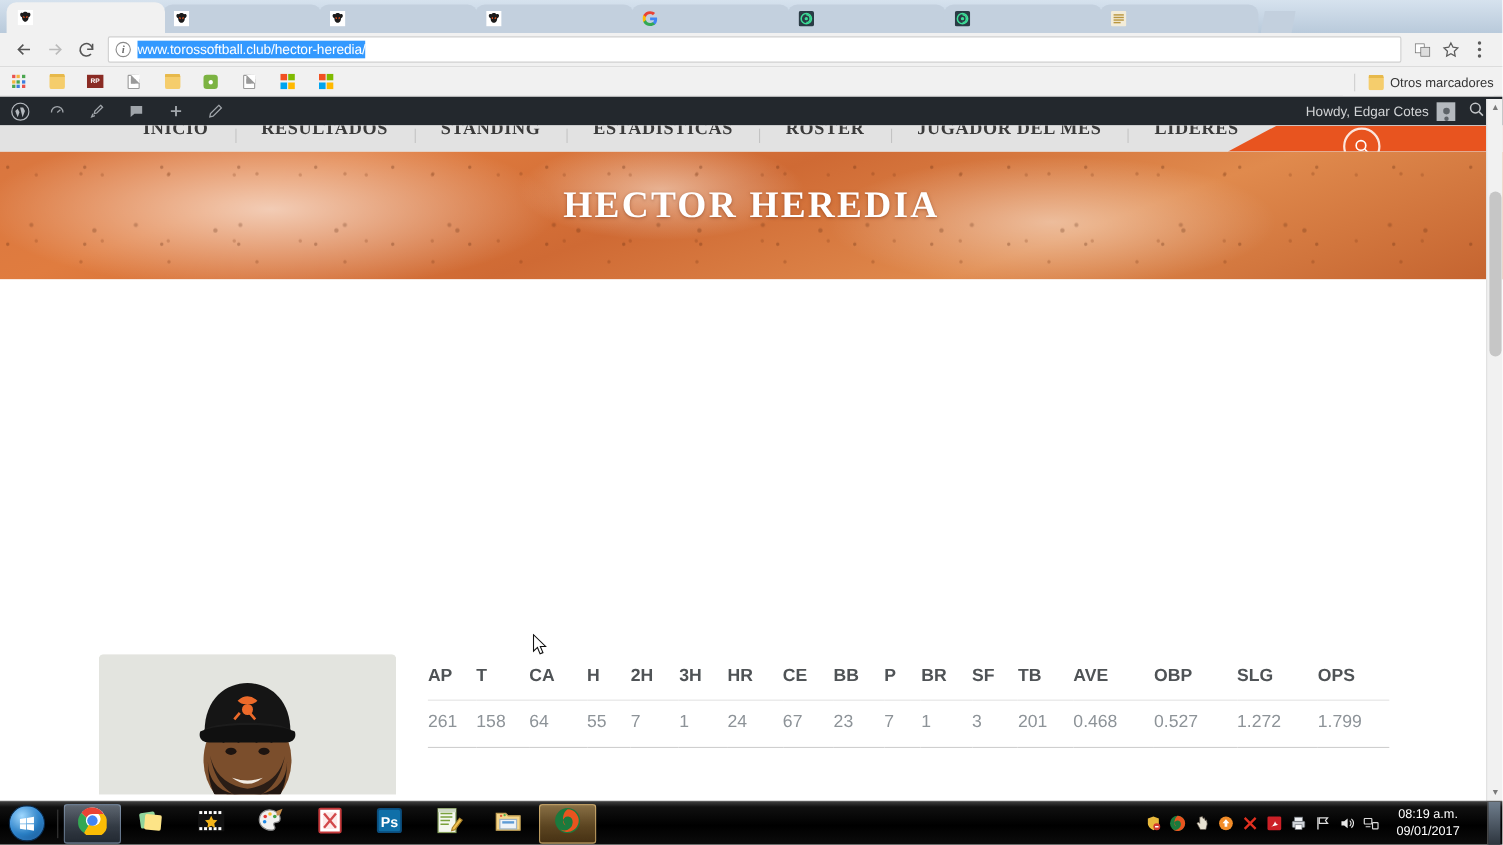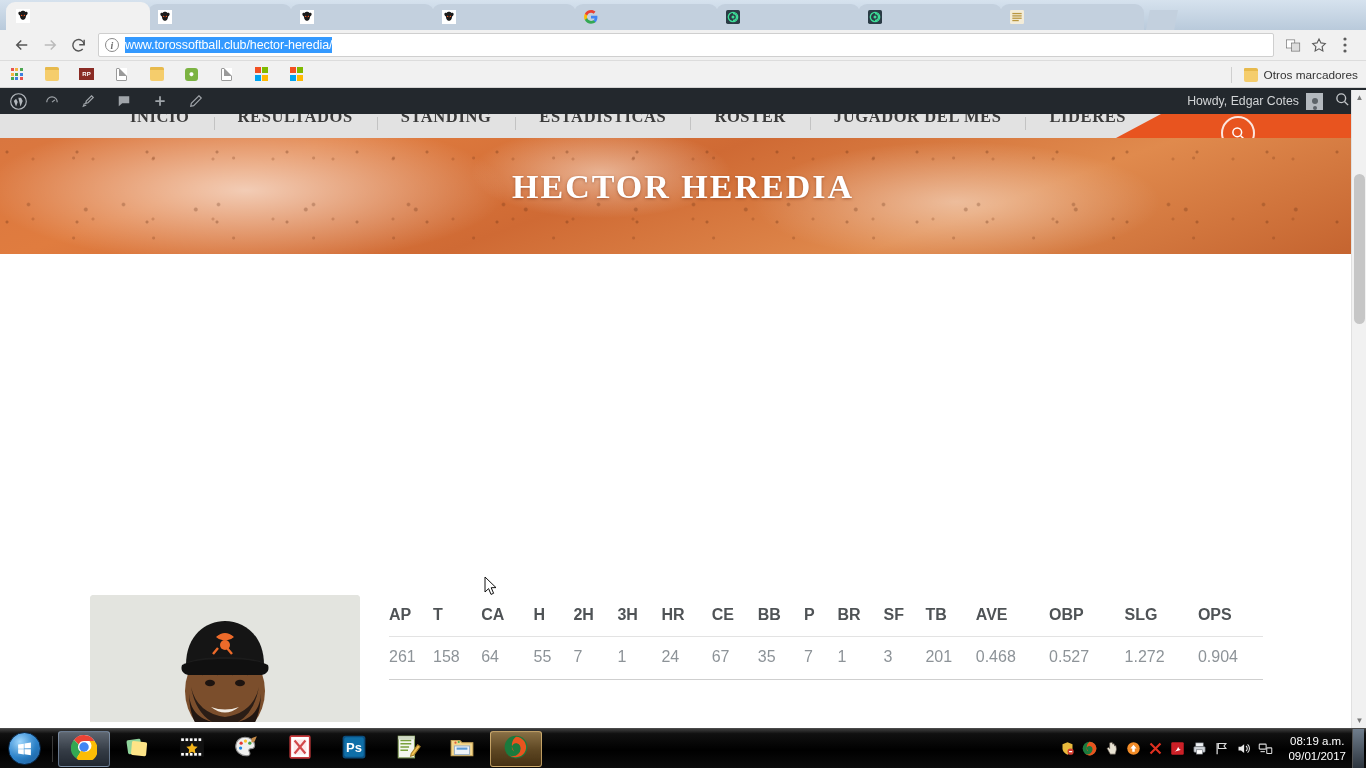--- a/index.html
+++ b/index.html
@@ -351,21 +351,21 @@
     width:52px;height:36px;margin:0 1px;
     display:flex;align-items:center;justify-content:center;
     border-radius:3px;
   }
   .tb-app.active { background: linear-gradient(rgba(200,220,245,.42), rgba(120,150,190,.22)); border:1px solid rgba(170,200,235,.45);}
   .tb-app.hot { background: linear-gradient(rgba(255,205,120,.5), rgba(210,140,40,.3)); border:1px solid rgba(255,215,140,.6);}
   #tray { margin-left:auto; display:flex; align-items:center; height:40px; padding-right:2px;}
   #tray .tico { width:22px;height:22px;display:flex;align-items:center;justify-content:center;font-size:13px;}
   #clock {
     color:#fff;font-size:11.5px;text-align:center;line-height:15px;
-    padding: 0 6px 0 12px;
+    padding: 0 25px 0 12px;
   }
   #showdesk { width:12px;height:40px;background:linear-gradient(#6f7d8c,#2b333c);border-left:1px solid #555;}
 
   .taskdiv{width:1px;height:26px;background:#3a3a3a;margin:0 4px;}
 </style>
 </head>
 <body>
 
 <div id="window">
 
@@ -761,29 +761,29 @@
         <tbody>
             <tr id="row1">
               <td>261</td>
               <td>158</td>
               <td>64</td>
               <td>55</td>
               <td>7</td>
               <td>1</td>
               <td>24</td>
               <td>67</td>
-              <td>35</td>
+              <td>23</td>
               <td>7</td>
               <td>1</td>
               <td>3</td>
               <td>201</td>
               <td>0.468</td>
               <td>0.527</td>
               <td>1.272</td>
-              <td>0.904</td>
+              <td>1.799</td>
             </tr>
           </tbody>
       </table>
 
     </div>
 
     <div id="cursor">
       <svg width="14" height="20" viewBox="0 0 14 20">
           <path d="M1 1 L1 16 L4.6 12.6 L7 18.4 L9.6 17.3 L7.2 11.7 L12 11.6 Z" fill="#fff" stroke="#111" stroke-width="1"></path>
         </svg>

